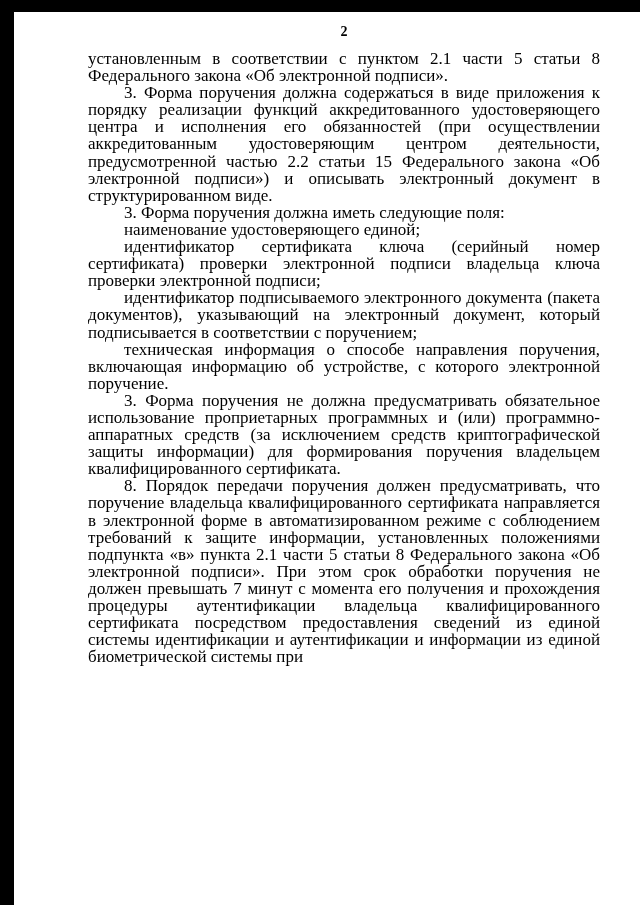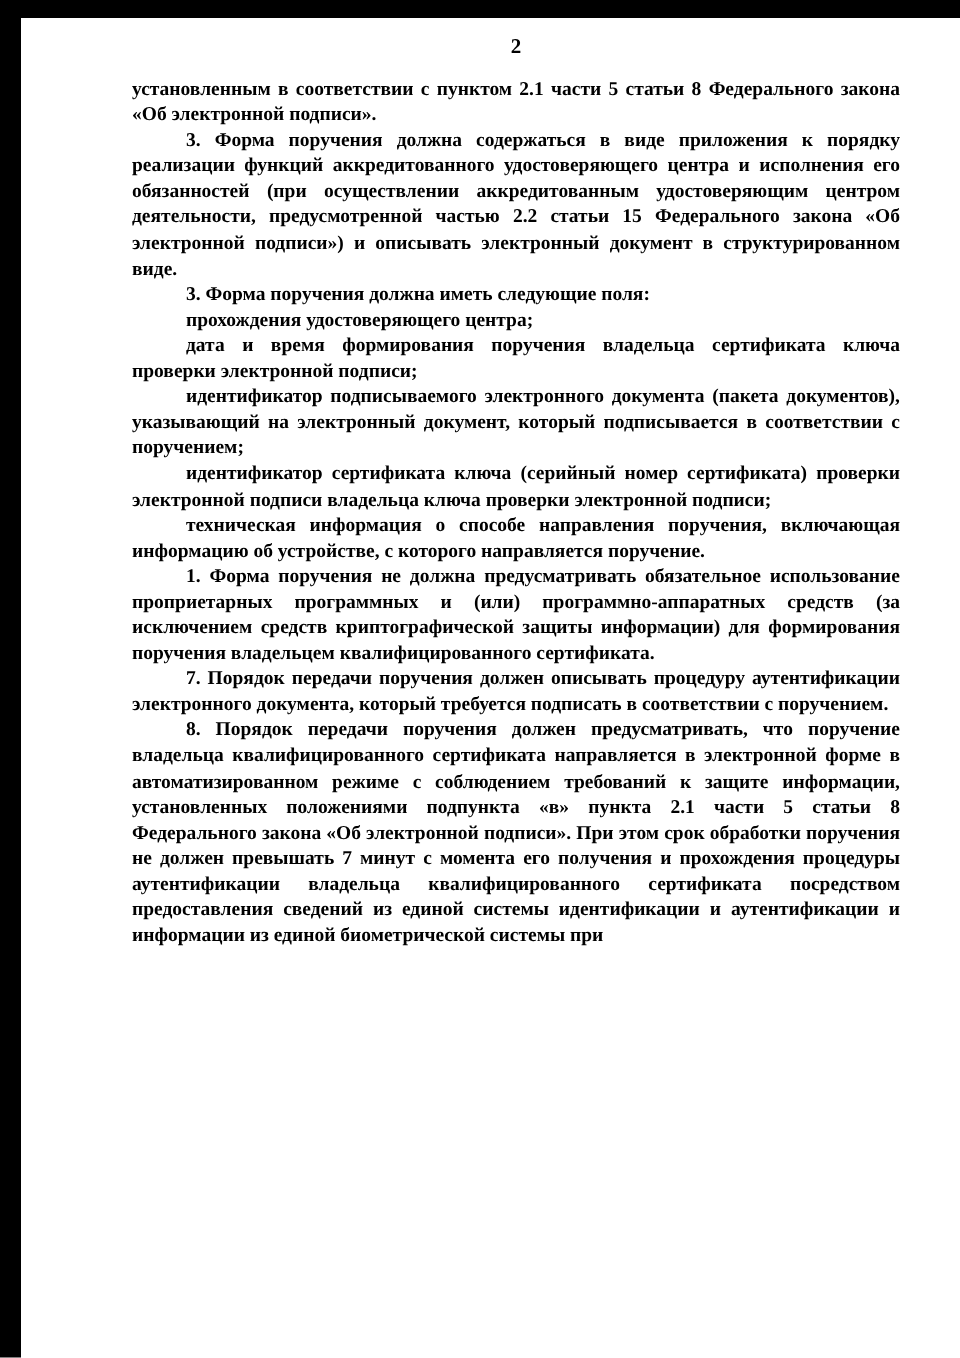--- a/index.html
+++ b/index.html
@@ -39,22 +39,22 @@
     font-weight: bold;
     font-size: 14px;
     color: #000000;
   }
   .content {
     position: absolute;
     top: 50px;
     left: 88px;
     width: 512px;
     color: #000000;
-    font-weight: bold;
-    font-size: 13px;
+    font-weight: normal;
+    font-size: 17px;
     line-height: 17.1px;
     text-align: justify;
   }
   .content p {
     margin: 0;
     padding: 0;
   }
   .content p.indent {
     text-indent: 36px;
   }
@@ -65,22 +65,20 @@
 <div class="page">
   <div class="scan-bar-top"></div>
   <div class="scan-bar-left"></div>
 
   <div class="page-number">2</div>
 
   <div class="content">
     <p class="no-indent">установленным в соответствии с пунктом 2.1 части 5 статьи 8 Федерального закона «Об электронной подписи».</p>
     <p class="indent">3. Форма поручения должна содержаться в виде приложения к порядку реализации функций аккредитованного удостоверяющего центра и исполнения его обязанностей (при осуществлении аккредитованным удостоверяющим центром деятельности, предусмотренной частью 2.2 статьи 15 Федерального закона «Об электронной подписи») и описывать электронный документ в структурированном виде.</p>
     <p class="indent">3. Форма поручения должна иметь следующие поля:</p>
-    <p class="indent">прохождения удостоверяющего центра;</p>
-    <p class="indent">дата и время формирования поручения владельца сертификата ключа проверки электронной подписи;</p>
+    <p class="indent">наименование удостоверяющего единой;</p>
+    <p class="indent">идентификатор сертификата ключа (серийный номер сертификата) проверки электронной подписи владельца ключа проверки электронной подписи;</p>
     <p class="indent">идентификатор подписываемого электронного документа (пакета документов), указывающий на электронный документ, который подписывается в соответствии с поручением;</p>
-    <p class="indent">идентификатор сертификата ключа (серийный номер сертификата) проверки электронной подписи владельца ключа проверки электронной подписи;</p>
-    <p class="indent">техническая информация о способе направления поручения, включающая информацию об устройстве, с которого направляется поручение.</p>
-    <p class="indent">1. Форма поручения не должна предусматривать обязательное использование проприетарных программных и (или) программно-аппаратных средств (за исключением средств криптографической защиты информации) для формирования поручения владельцем квалифицированного сертификата.</p>
-    <p class="indent">7. Порядок передачи поручения должен описывать процедуру аутентификации электронного документа, который требуется подписать в соответствии с поручением.</p>
+    <p class="indent">техническая информация о способе направления поручения, включающая информацию об устройстве, с которого электронной поручение.</p>
+    <p class="indent">3. Форма поручения не должна предусматривать обязательное использование проприетарных программных и (или) программно-аппаратных средств (за исключением средств криптографической защиты информации) для формирования поручения владельцем квалифицированного сертификата.</p>
     <p class="indent">8. Порядок передачи поручения должен предусматривать, что поручение владельца квалифицированного сертификата направляется в электронной форме в автоматизированном режиме с соблюдением требований к защите информации, установленных положениями подпункта «в» пункта 2.1 части 5 статьи 8 Федерального закона «Об электронной подписи». При этом срок обработки поручения не должен превышать 7 минут с момента его получения и прохождения процедуры аутентификации владельца квалифицированного сертификата посредством предоставления сведений из единой системы идентификации и аутентификации и информации из единой биометрической системы при</p>
   </div>
 </div>
 
 </body></html>

